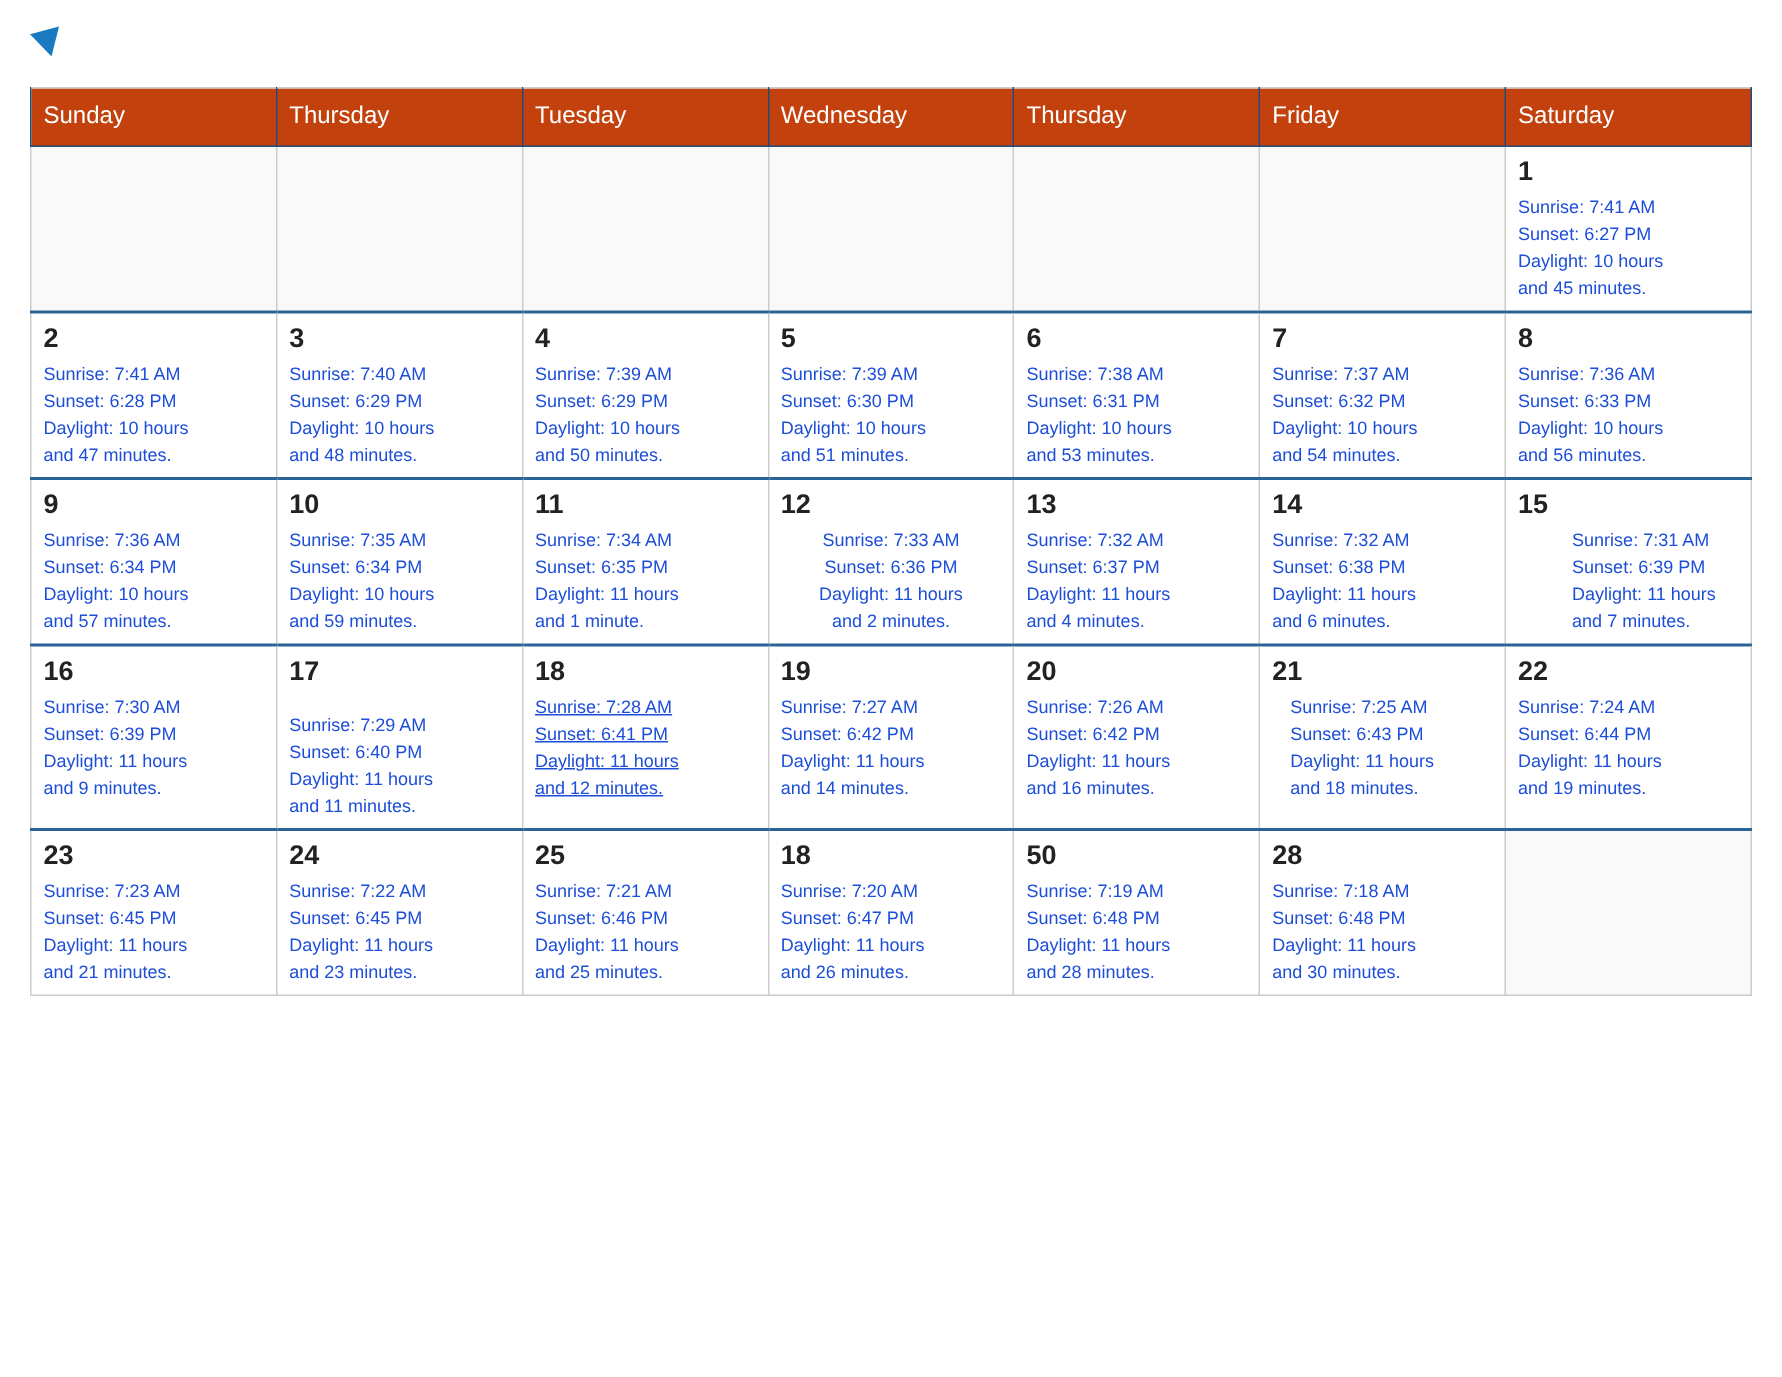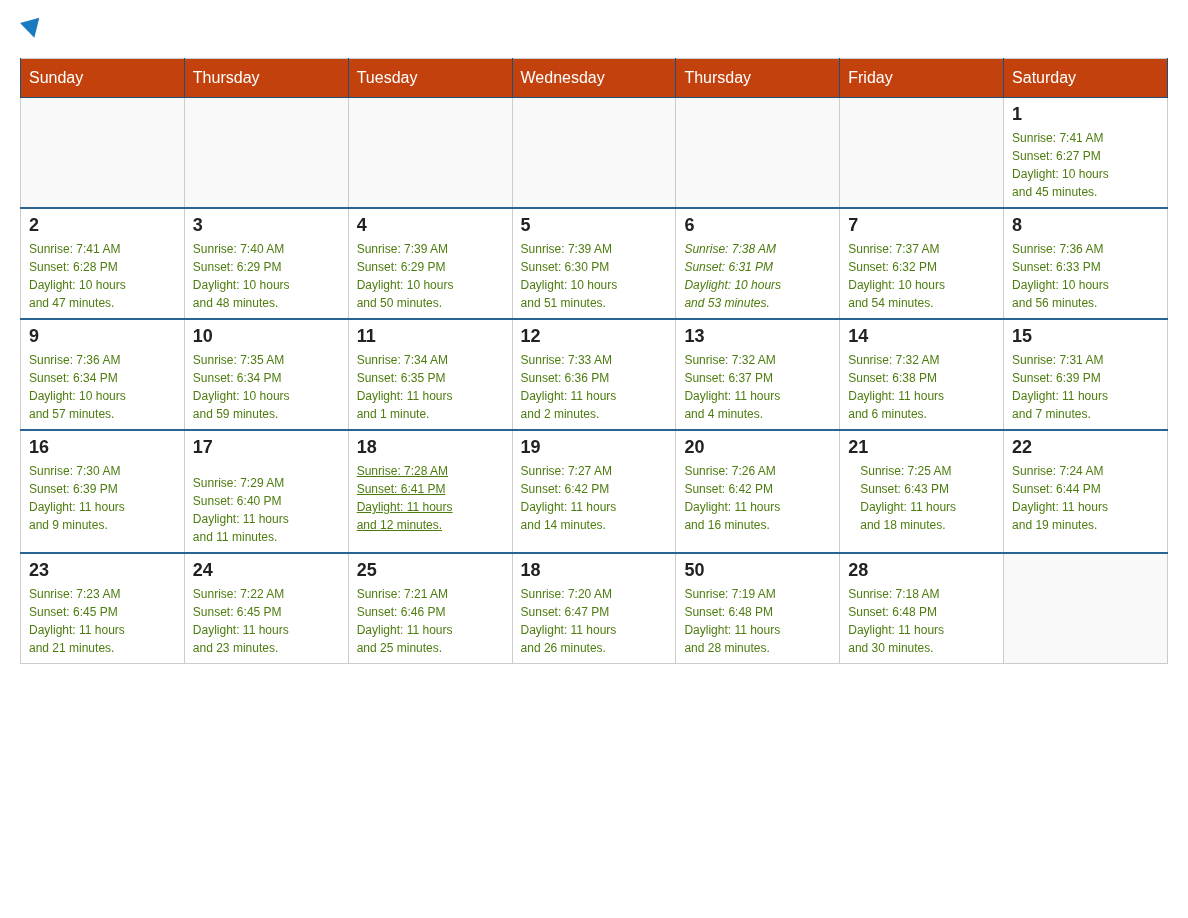--- a/index.html
+++ b/index.html
@@ -80,21 +80,21 @@
       width: 14.28%;
     }
     .day-num {
       font-size: 18px;
       font-weight: bold;
       color: #222;
       margin-bottom: 4px;
     }
     .day-info {
       font-size: 12px;
-      color: #4d7c0f;
+      color: #1d4ed8;
       line-height: 1.5;
     }
     .empty-cell {
       background: #f9f9f9;
     }
     tr:not(:first-child) td {
       border-top: 2px solid #2a6496;
     }
     .calendar thead tr th {
       border-top: none;
@@ -169,21 +169,21 @@
         </td>
         <td>
           <div class="day-num">5</div>
           <div class="day-info" style="white-space: pre-line;">Sunrise: 7:39 AM
 Sunset: 6:30 PM
 Daylight: 10 hours
 and 51 minutes.</div>
         </td>
         <td>
           <div class="day-num">6</div>
-          <div class="day-info" style="white-space: pre-line; font-style: italic;">Sunrise: 7:38 AM
+          <div class="day-info" style="white-space: pre-line;">Sunrise: 7:38 AM
 Sunset: 6:31 PM
 Daylight: 10 hours
 and 53 minutes.</div>
         </td>
         <td>
           <div class="day-num">7</div>
           <div class="day-info" style="white-space: pre-line;">Sunrise: 7:37 AM
 Sunset: 6:32 PM
 Daylight: 10 hours
 and 54 minutes.</div>
@@ -213,42 +213,42 @@
         </td>
         <td>
           <div class="day-num">11</div>
           <div class="day-info" style="white-space: pre-line;">Sunrise: 7:34 AM
 Sunset: 6:35 PM
 Daylight: 11 hours
 and 1 minute.</div>
         </td>
         <td>
           <div class="day-num">12</div>
-          <div class="day-info" style="white-space: pre-line;">Sunrise: 7:33 AM
+          <div class="day-info" style="white-space: pre-line; text-align: center;">Sunrise: 7:33 AM
 Sunset: 6:36 PM
 Daylight: 11 hours
 and 2 minutes.</div>
         </td>
         <td>
           <div class="day-num">13</div>
           <div class="day-info" style="white-space: pre-line;">Sunrise: 7:32 AM
 Sunset: 6:37 PM
 Daylight: 11 hours
 and 4 minutes.</div>
         </td>
         <td>
           <div class="day-num">14</div>
           <div class="day-info" style="white-space: pre-line;">Sunrise: 7:32 AM
 Sunset: 6:38 PM
 Daylight: 11 hours
 and 6 minutes.</div>
         </td>
         <td>
           <div class="day-num">15</div>
-          <div class="day-info" style="white-space: pre-line;">Sunrise: 7:31 AM
+          <div class="day-info" style="white-space: pre-line; margin-left: 36px;">Sunrise: 7:31 AM
 Sunset: 6:39 PM
 Daylight: 11 hours
 and 7 minutes.</div>
         </td>
       </tr>
       <tr>
         <td>
           <div class="day-num">16</div>
           <div class="day-info" style="white-space: pre-line;">Sunrise: 7:30 AM
 Sunset: 6:39 PM

